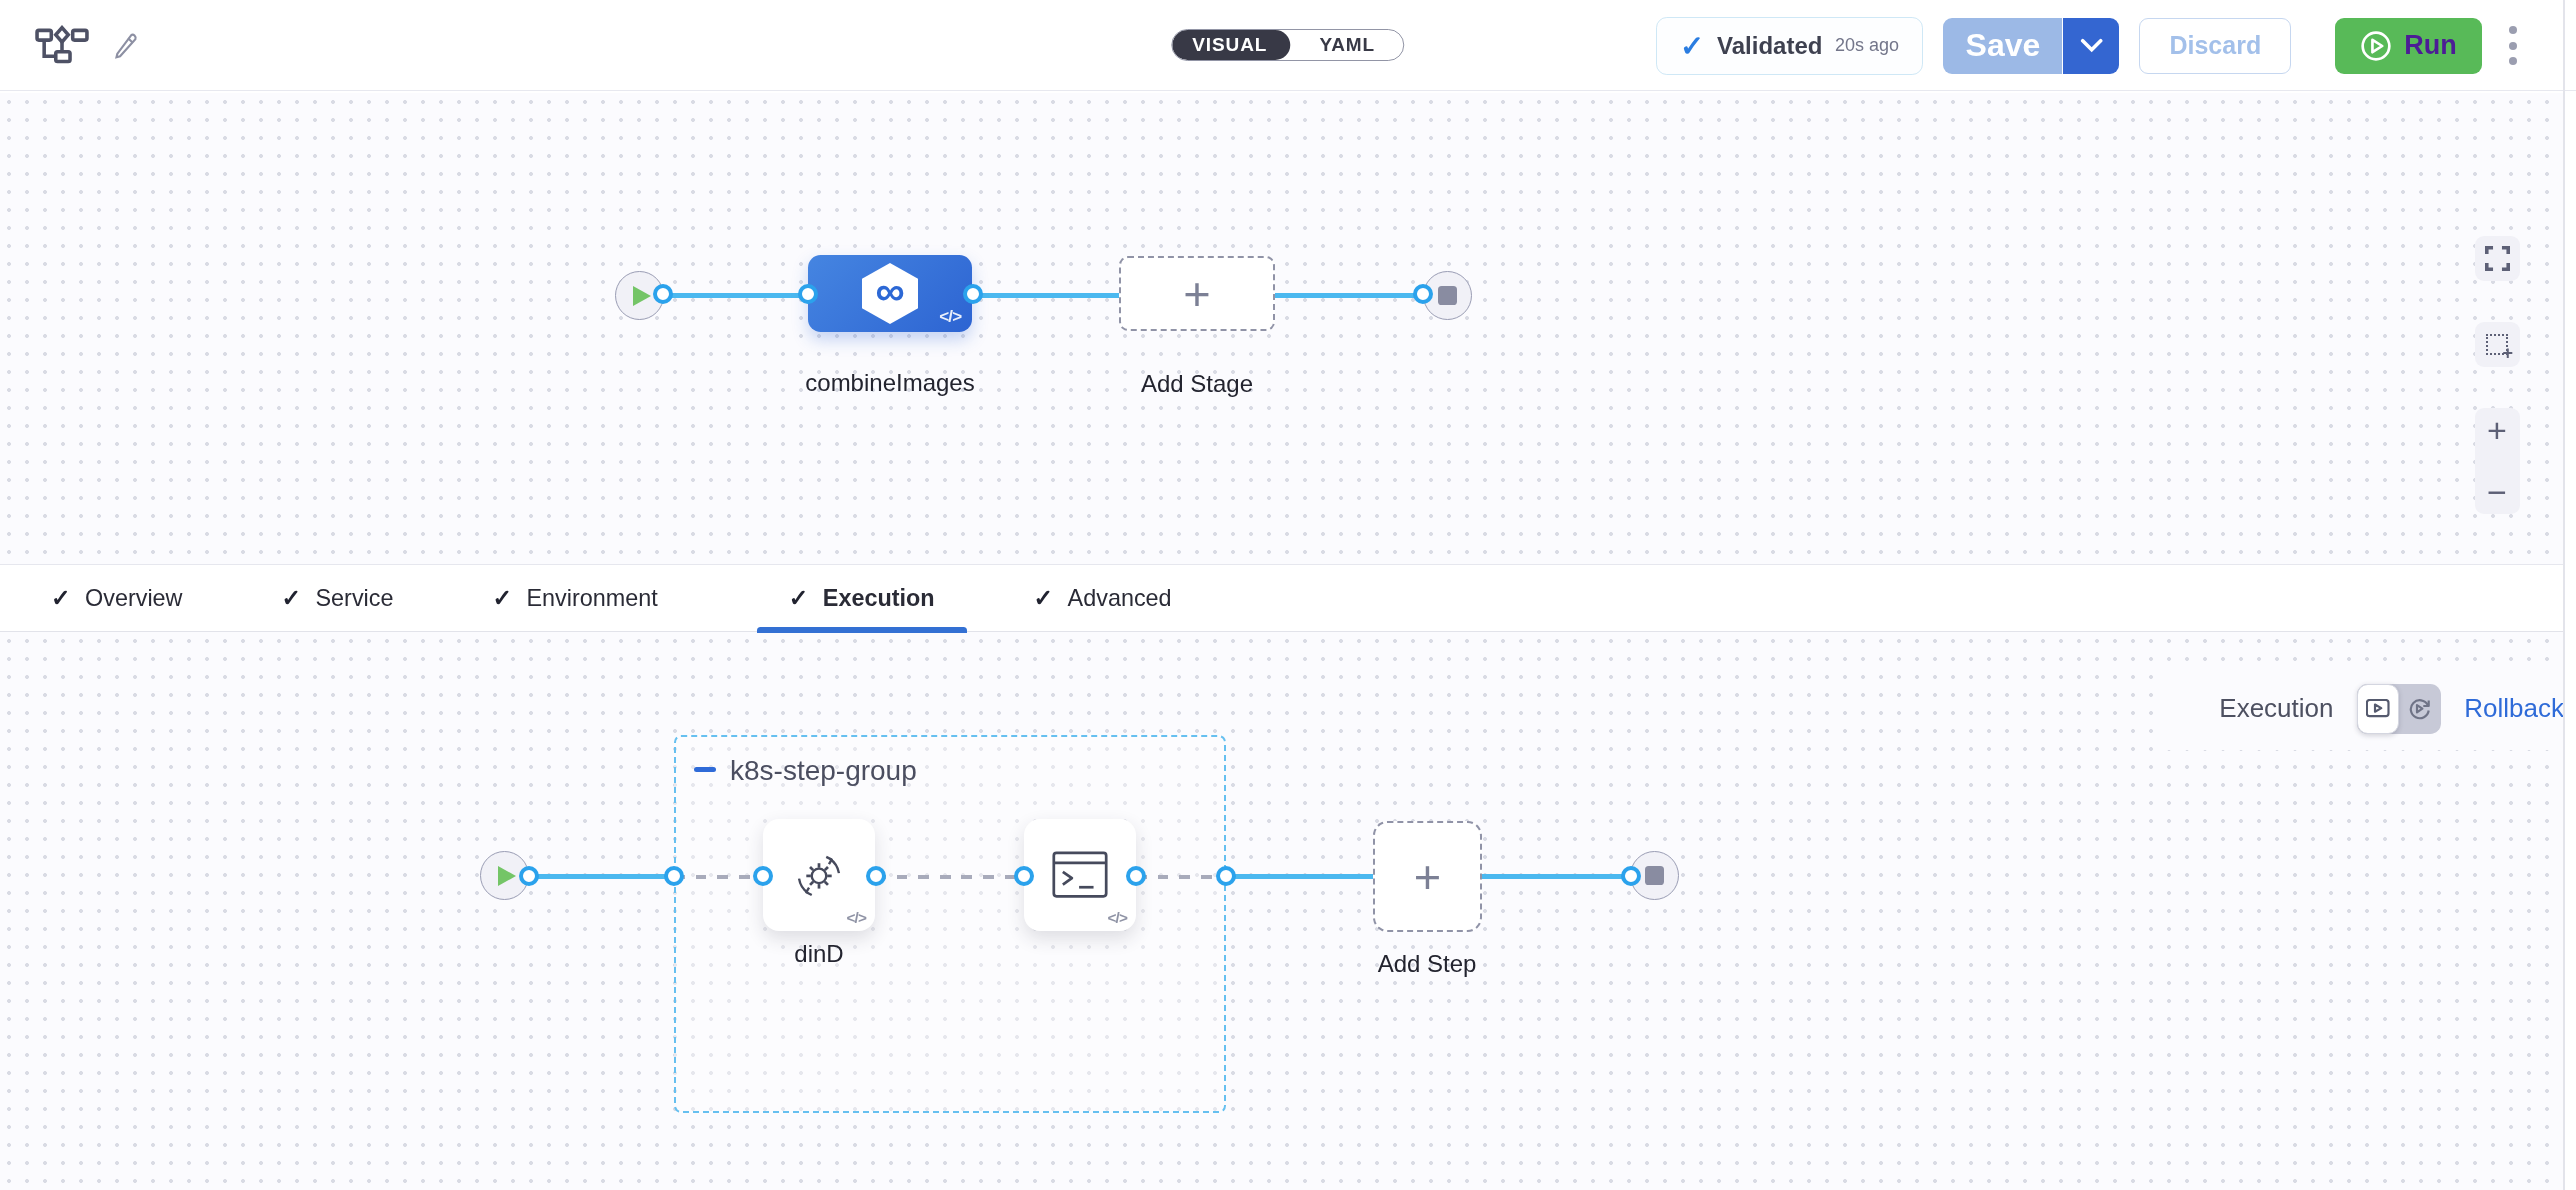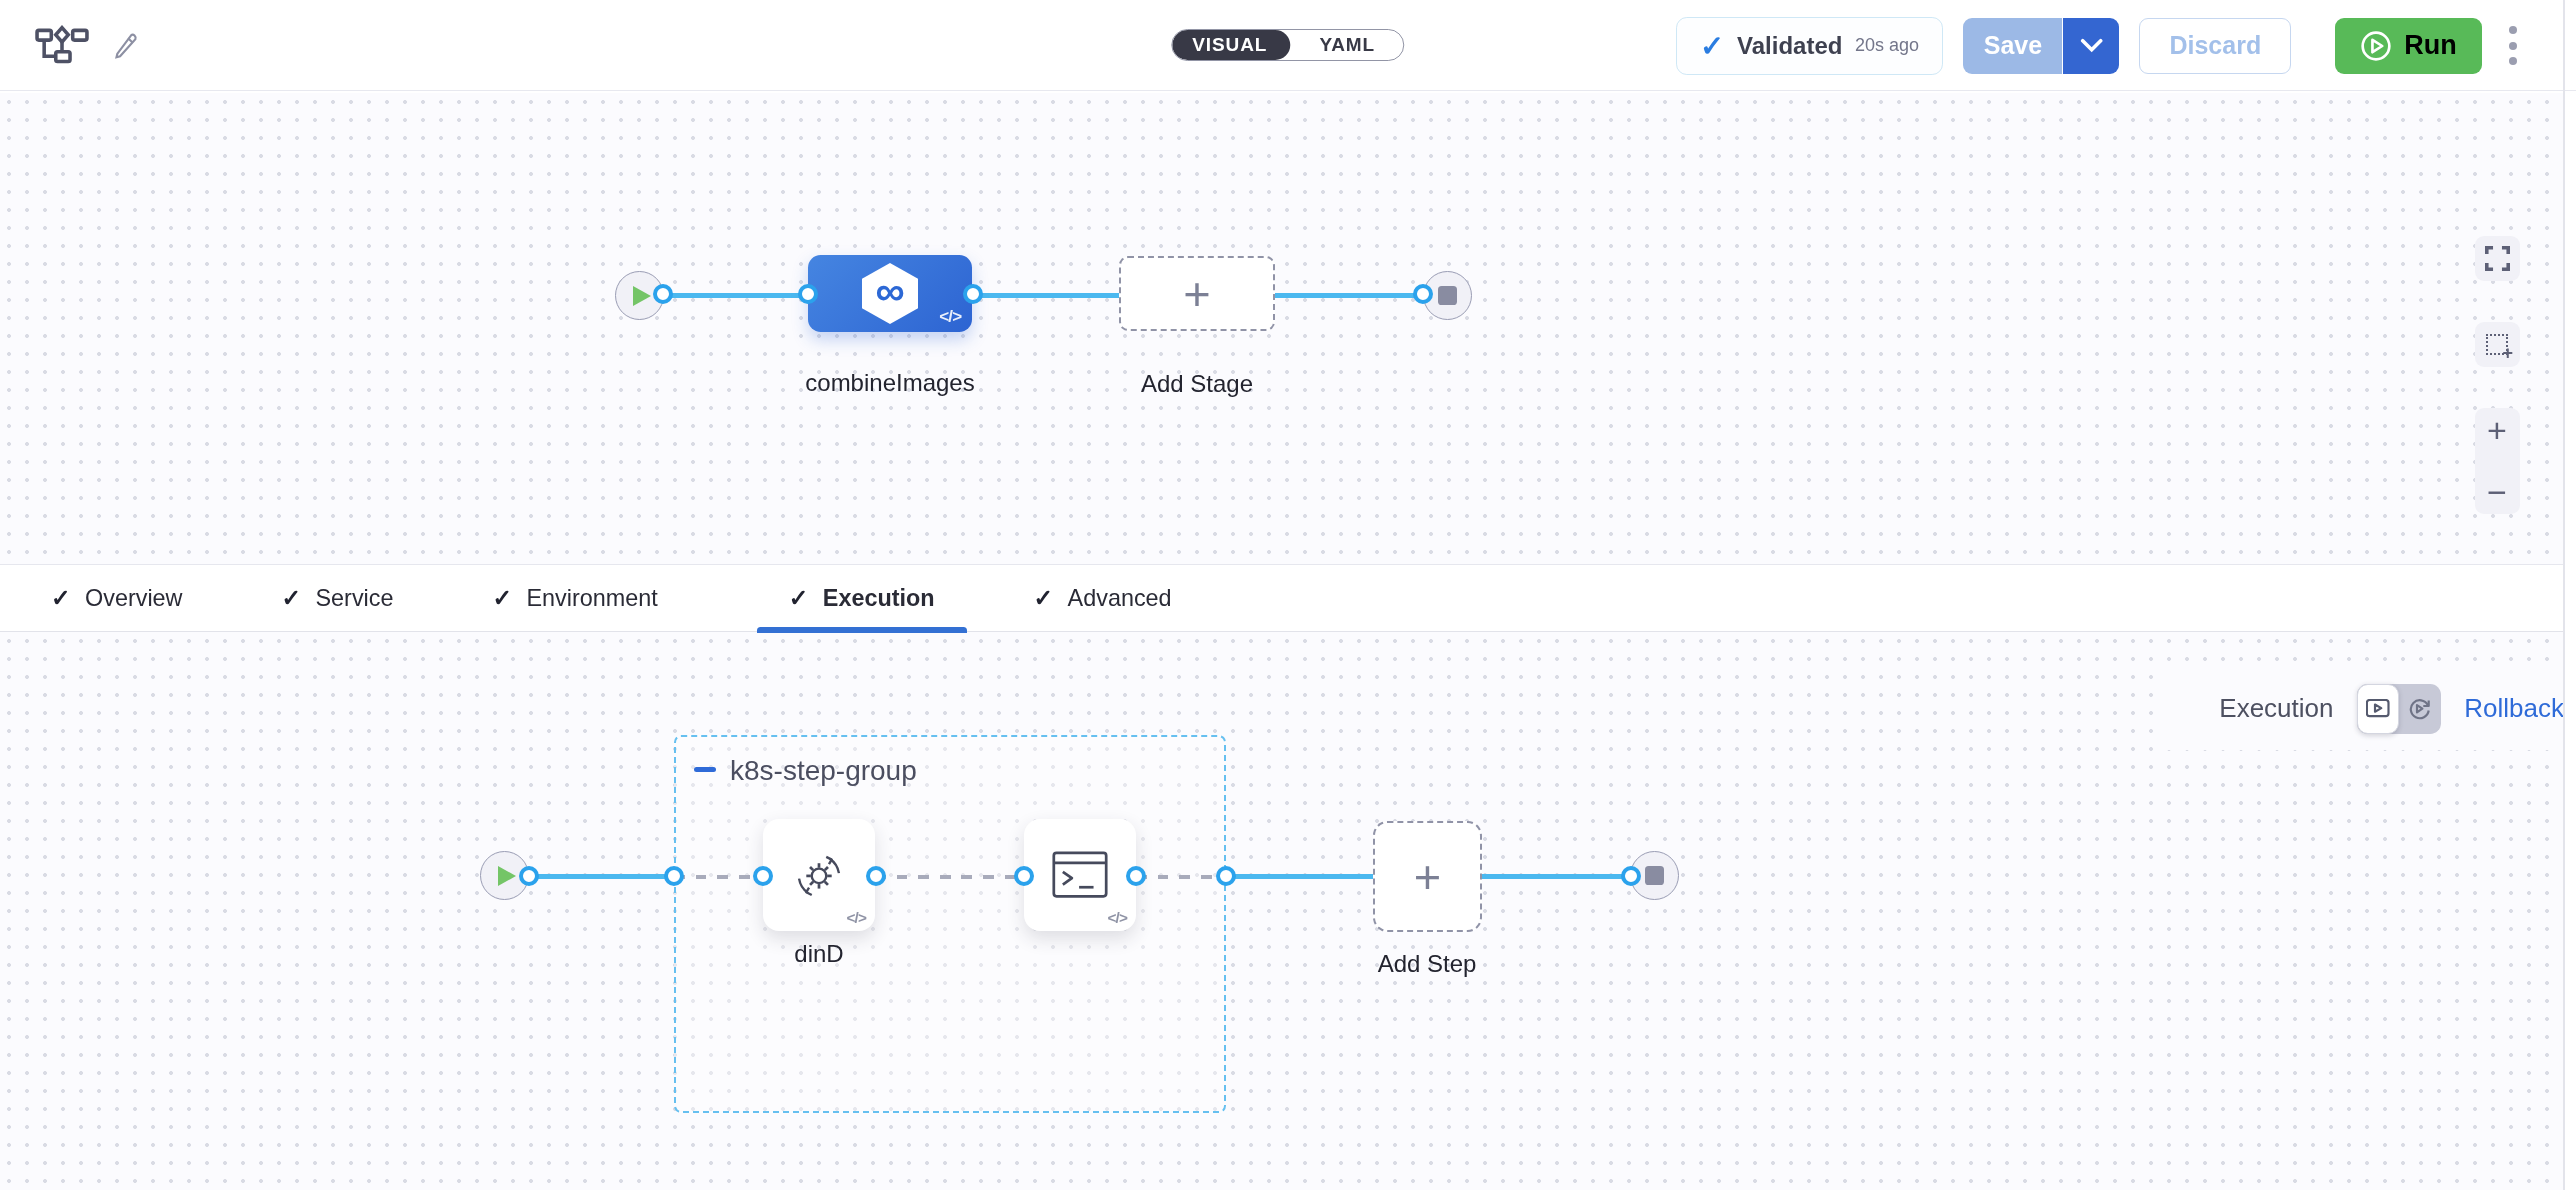--- a/index.html
+++ b/index.html
@@ -21,29 +21,29 @@
   .mode-seg.active { background:#383946; color:#fff; border-radius:16px;padding-left:20px; }
 
   .header-right { position:absolute; right:52px; top:0; height:91px; display:flex; align-items:center; gap:20px; }
   .validated-pill { display:flex; align-items:center; gap:12.6px; height:58px; padding:0 23.4px;
                     border:1.8px solid #cfe8f6; border-radius:10.8px; background:#fdfeff; cursor:pointer; }
   .validated-check { color:#2a7de1; font-size:29px; font-weight:bold; }
   .validated-label { font-size:24px; font-weight:bold; color:#3e4150; }
   .validated-time { font-size:18px; color:#73768a; }
 
   .save-split { display:flex; height:56px; border-radius:9px; overflow:hidden; }
-  .save-main { width:100px; background:#9cb9e6; color:#fff; font-size:25px; font-weight:bold;
+  .save-main { width:120px; background:#9cb9e6; color:#fff; font-size:32px; font-weight:bold;
                display:flex; align-items:center; justify-content:center; border:none;
                border-right:1.8px solid #fff; cursor:default; }
   .save-caret { width:56px; background:#3466d1; border:none; display:flex; align-items:center; justify-content:center; cursor:pointer; }
 
   .discard-btn { height:56px; padding:0 29px; background:#fff; border:1.8px solid #c6d7f0; border-radius:9px;
                  color:#a3c0ea; font-size:25px; font-weight:bold; cursor:pointer; }
   .run-btn { height:56px; padding:0 25px; margin-left:23.4px; background:#58ba58; border:none; border-radius:9px;
-             color:#000000; font-size:27px; font-weight:bold; display:flex; align-items:center; gap:12.6px; cursor:pointer; }
+             color:#4c1d95; font-size:27px; font-weight:bold; display:flex; align-items:center; gap:12.6px; cursor:pointer; }
   .kebab { display:flex; flex-direction:column; gap:7.2px; padding:7.2px; cursor:pointer; }
   .kebab i { width:8px; height:8px; border-radius:50%; background:#9b9eb0; }
 
   
   .canvas { position:absolute; left:0; right:13.5px; background-color:#fbfbfe;
             background-image:radial-gradient(#d9dbe4 1.8px, transparent 2.2px);
             background-size:18px 18px; }
   .canvas-stages { top:93px; height:471px; }
   .canvas-execution { top:632px; height:558px; }
 

